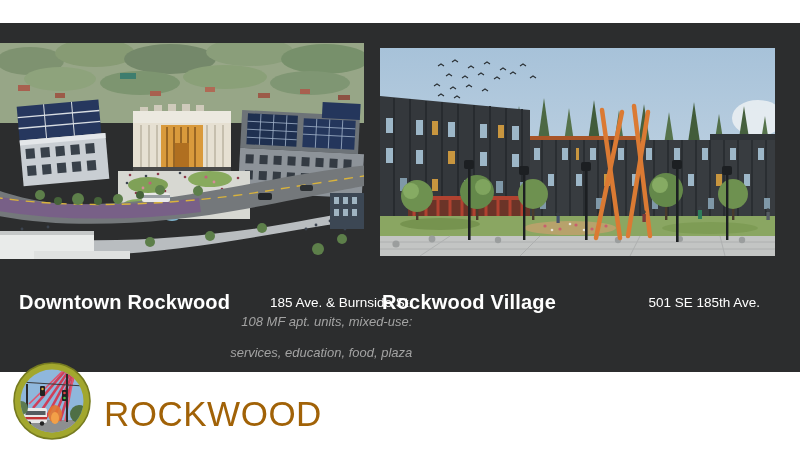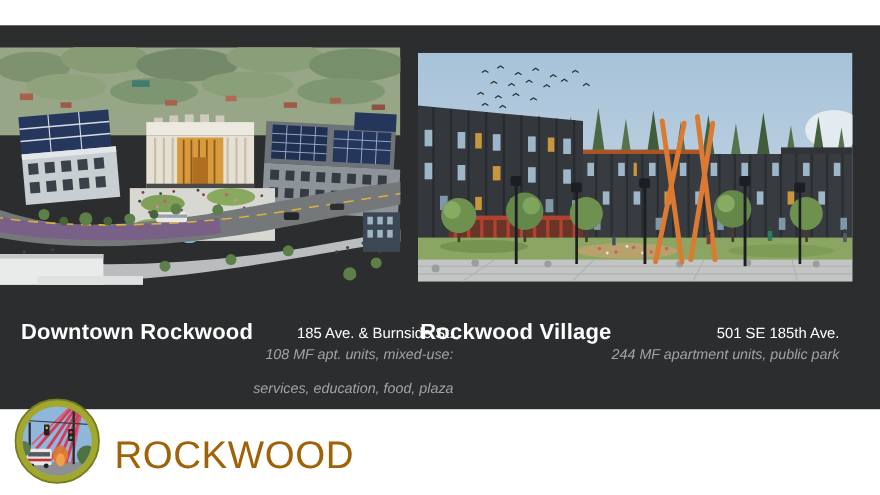--- a/index.html
+++ b/index.html
@@ -528,21 +528,20 @@
         <div class="proj-address">185 Ave. &amp; Burnside St.</div>
         <div class="proj-desc">108 MF apt. units, mixed-use:</div>
         <div class="proj-desc" style="margin-top:16px;">services, education, food, plaza</div>
       </div>
     </div>
 
     <div class="caption caption-right" style="top:267px;left:382px;">
       <div class="proj-title">Rockwood Village</div>
       <div class="proj-meta">
         <div class="proj-address">501 SE 185th Ave.</div>
-        <div class="proj-desc">244 MF apartment units, public park</div>
       </div>
     </div>
   </div>
 
   <div class="logo">
     <svg width="78" height="78" viewBox="0 0 78 78">
       <defs>
           <clipPath id="logoclip">
             <circle cx="39" cy="39" r="31.5"></circle>
           </clipPath>

